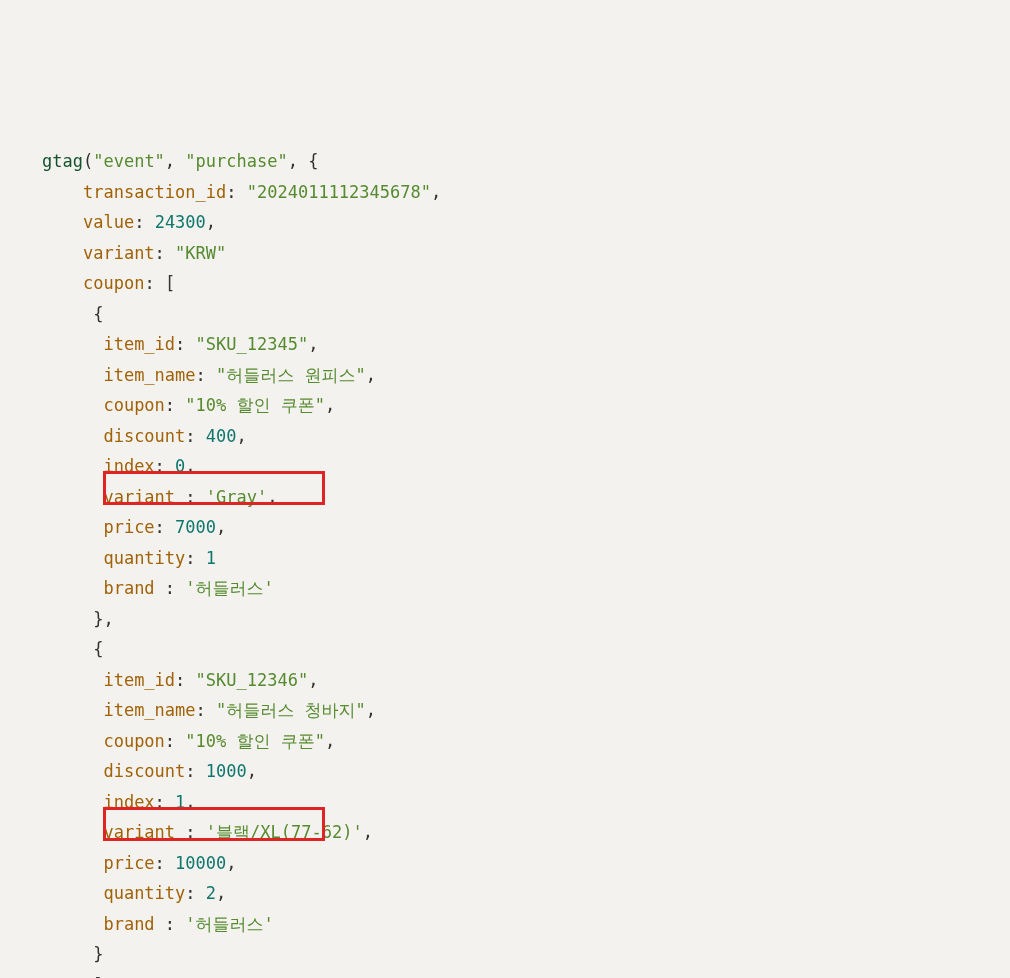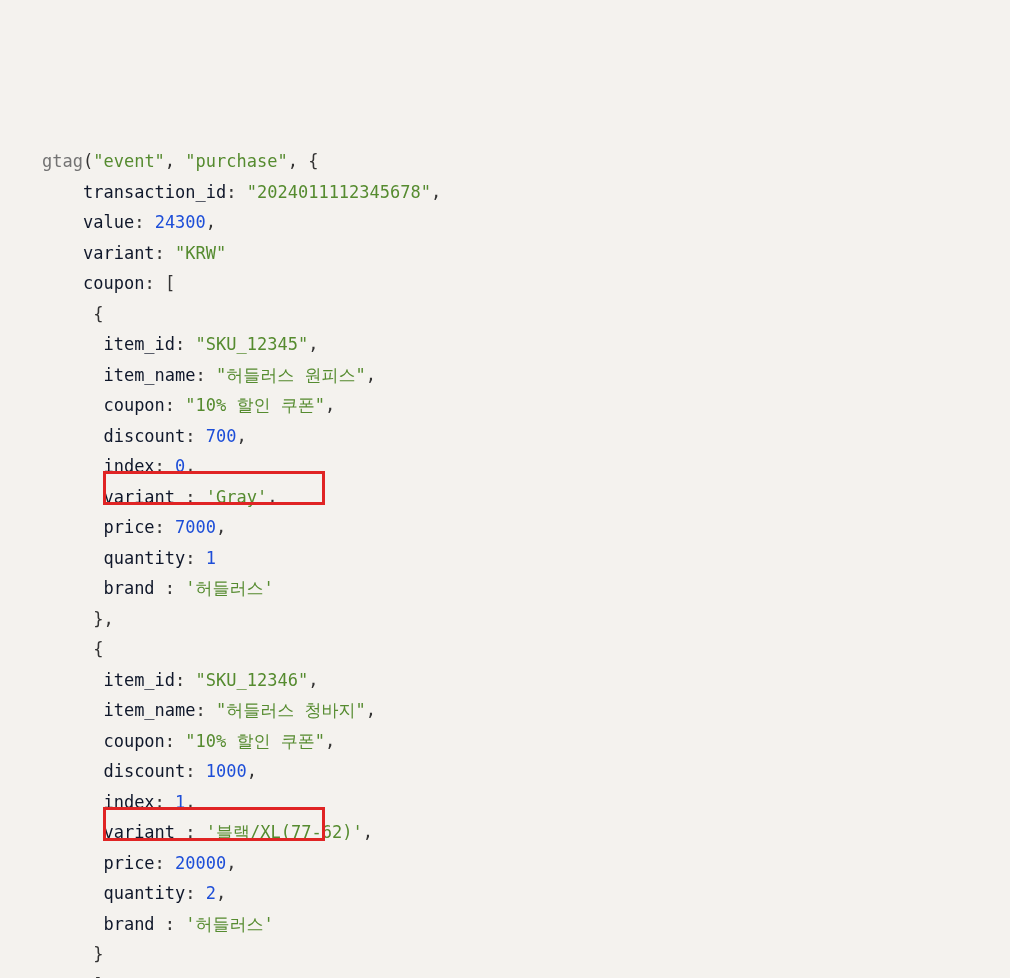--- a/index.html
+++ b/index.html
@@ -5,24 +5,24 @@
   * { margin: 0; padding: 0; box-sizing: border-box; }
   body {
     background: #f4f2ee;
     font-family: ui-monospace, SFMono-Regular, "SF Mono", Menlo, Monaco, Consolas, monospace;
     font-size: 17px;
     line-height: 30.5px;
     padding: 24px 42px;
     white-space: pre;
     position: relative;
   }
-  .fn   { color: #737373; }  
+  .fn   { color: #14532d; }  
   .str  { color: #558b2f; }  
-  .key  { color: #0f172a; }  
-  .num  { color: #1d4ed8; }  
+  .key  { color: #a16207; }  
+  .num  { color: #0f766e; }  
   .plain{ color: #333; }     
   .hl-box {
     position: absolute;
     border: 3px solid #e02424;
     pointer-events: none;
   }
 </style>
 </head>
 <body>
 
@@ -30,35 +30,35 @@
 
 <div><span class="fn">gtag</span><span class="plain">(</span><span class="str">"event"</span><span class="plain">,</span><span class="plain"> </span><span class="str">"purchase"</span><span class="plain">,</span><span class="plain"> </span><span class="plain">{</span>
     <span class="key">transaction_id</span><span class="plain">:</span> <span class="str">"2024011112345678"</span><span class="plain">,</span>
     <span class="key">value</span><span class="plain">:</span> <span class="num">24300</span><span class="plain">,</span>
     <span class="key">variant</span><span class="plain">:</span> <span class="str">"KRW"</span>
     <span class="key">coupon</span><span class="plain">:</span> <span class="plain">[</span>
      <span class="plain">{</span>
       <span class="key">item_id</span><span class="plain">:</span> <span class="str">"SKU_12345"</span><span class="plain">,</span>
       <span class="key">item_name</span><span class="plain">:</span> <span class="str">"허들러스 원피스"</span><span class="plain">,</span>
       <span class="key">coupon</span><span class="plain">:</span> <span class="str">"10% 할인 쿠폰"</span><span class="plain">,</span>
-      <span class="key">discount</span><span class="plain">:</span> <span class="num">700</span><span class="plain">,</span>
+      <span class="key">discount</span><span class="plain">:</span> <span class="num">400</span><span class="plain">,</span>
       <span class="key">index</span><span class="plain">:</span> <span class="num">0</span><span class="plain">,</span>
       <span class="key">variant </span><span class="plain">:</span> <span class="str">'Gray'</span><span class="plain">,</span>
       <span class="key">price</span><span class="plain">:</span> <span class="num">7000</span><span class="plain">,</span>
       <span class="key">quantity</span><span class="plain">:</span> <span class="num">1</span>
       <span class="key">brand </span><span class="plain">:</span> <span class="str">'허들러스'</span>
      <span class="plain">}</span><span class="plain">,</span>
      <span class="plain">{</span>
       <span class="key">item_id</span><span class="plain">:</span> <span class="str">"SKU_12346"</span><span class="plain">,</span>
       <span class="key">item_name</span><span class="plain">:</span> <span class="str">"허들러스 청바지"</span><span class="plain">,</span>
       <span class="key">coupon</span><span class="plain">:</span> <span class="str">"10% 할인 쿠폰"</span><span class="plain">,</span>
       <span class="key">discount</span><span class="plain">:</span> <span class="num">1000</span><span class="plain">,</span>
       <span class="key">index</span><span class="plain">:</span> <span class="num">1</span><span class="plain">,</span>
       <span class="key">variant </span><span class="plain">:</span> <span class="str">'블랙/XL(77-62)'</span><span class="plain">,</span>
-      <span class="key">price</span><span class="plain">:</span> <span class="num">20000</span><span class="plain">,</span>
+      <span class="key">price</span><span class="plain">:</span> <span class="num">10000</span><span class="plain">,</span>
       <span class="key">quantity</span><span class="plain">:</span> <span class="num">2</span><span class="plain">,</span>
       <span class="key">brand </span><span class="plain">:</span> <span class="str">'허들러스'</span>
      <span class="plain">}</span>
      <span class="plain">]</span>
 </div>
 
 <div class="hl-box" style="left:103px; top:471px; width:222px; height:34px;"></div>
 <div class="hl-box" style="left:103px; top:807px; width:222px; height:34px;"></div>
 
 

